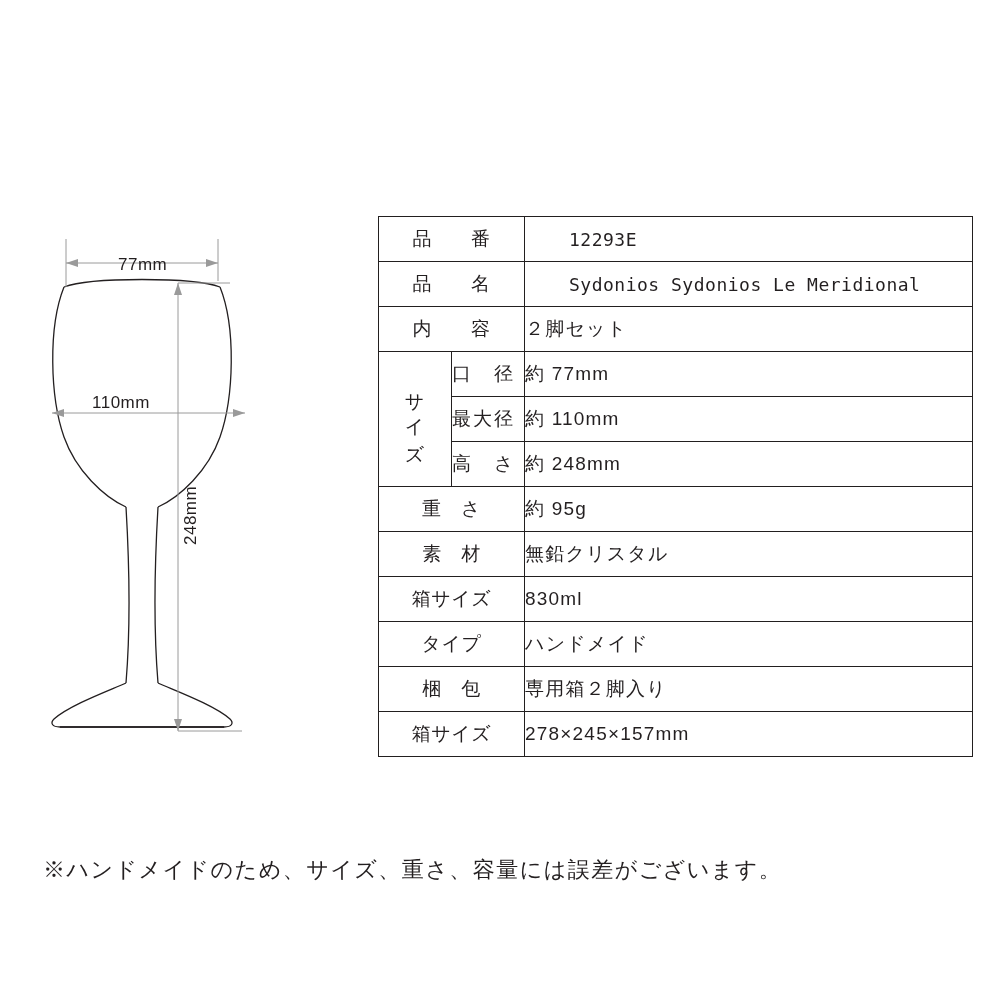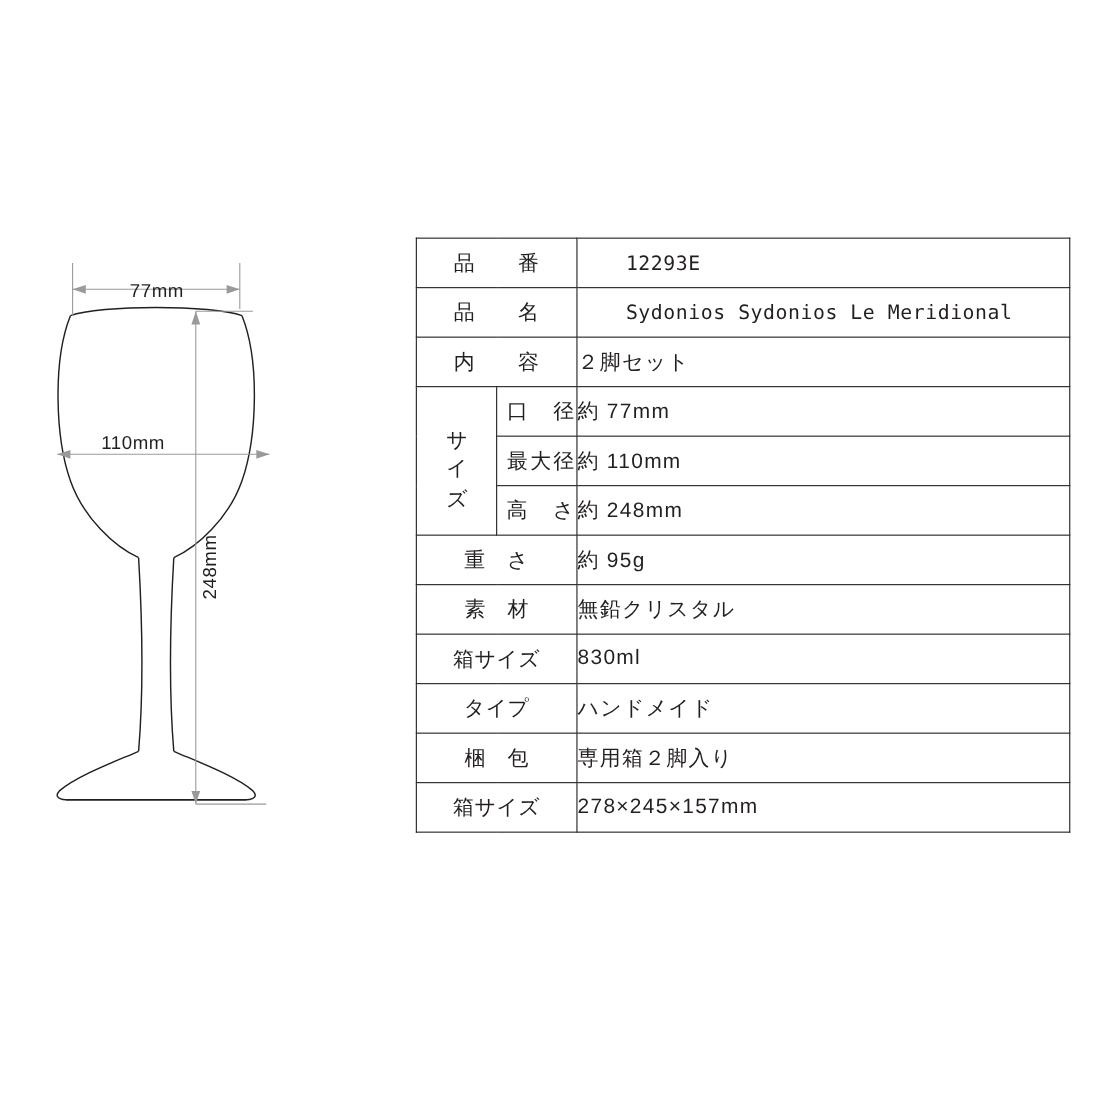--- a/index.html
+++ b/index.html
@@ -77,21 +77,21 @@
     color: #231f20;
     vertical-align: middle;
   }
   td.lbl {
     width: 145px;
     text-align: center;
     letter-spacing: 0.5px;
   }
   td.sub-lbl {
     width: 105px;
-    text-align: right;
+    text-align: left;
     letter-spacing: 2px;
   }
   td.size-cell {
     width: 40px;
     text-align: center;
     padding: 0;
   }
   td.size-cell .vert {
     writing-mode: vertical-rl;
     text-orientation: upright;
@@ -235,15 +235,16 @@
         </tr>
         <tr>
           <td class="lbl" colspan="2">箱サイズ</td>
           <td class="val">278×245×157mm</td>
         </tr>
       </tbody>
     </table>
   </div>
 
   <div class="notes">
+    <div>※ハンドメイドのため、サイズ、重さ、容量には誤差がございます。</div>
   </div>
 
 </div>
 
 </body></html>

